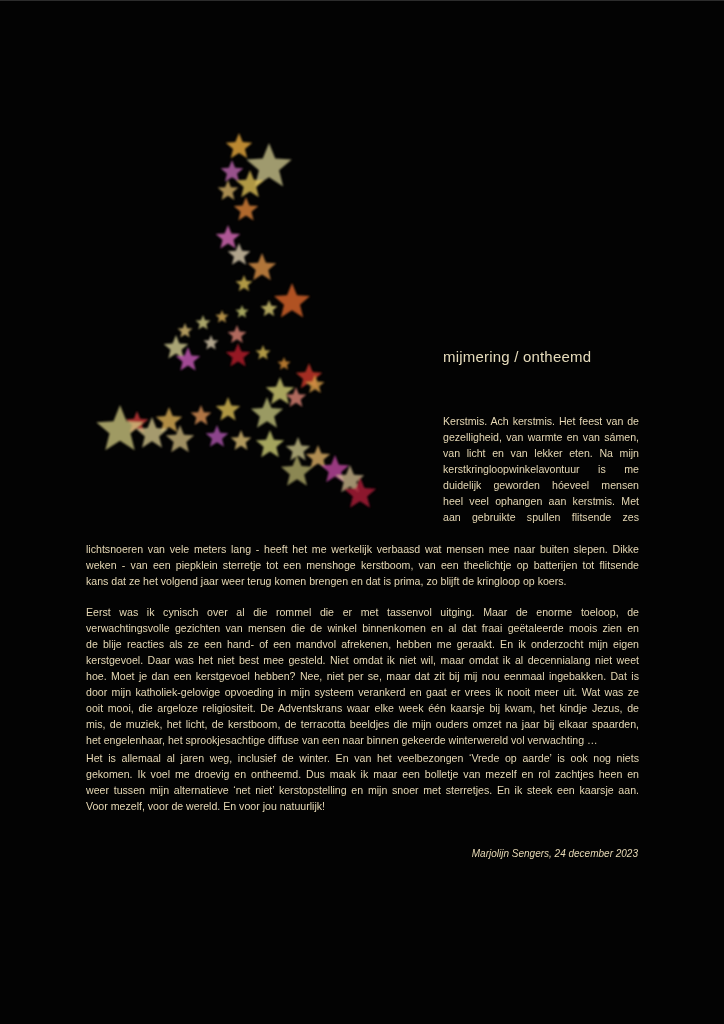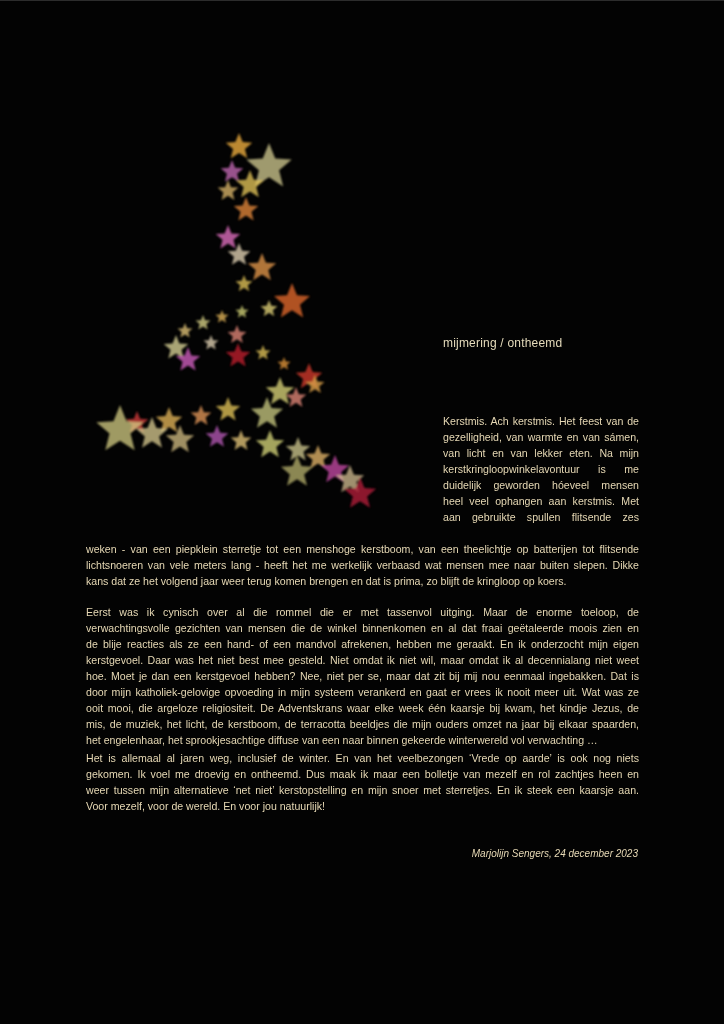--- a/index.html
+++ b/index.html
@@ -24,22 +24,22 @@
   .tree {
     position: absolute;
     left: 95px;
     top: 125px;
     width: 290px;
     height: 390px;
   }
   .title {
     position: absolute;
     left: 443px;
-    top: 336px;
-    font-size: 12px;
+    top: 348px;
+    font-size: 15px;
     letter-spacing: 0.2px;
     color: #e6dcbc;
   }
   .body-text {
     font-size: 10.6px;
     line-height: 16px;
     color: #e6d8b4;
     text-align: justify;
     margin-top: 8px;
   }
@@ -145,22 +145,22 @@
   <span class="line">Kerstmis. Ach kerstmis. Het feest van de</span>
   <span class="line">gezelligheid, van warmte en van sámen,</span>
   <span class="line">van licht en van lekker eten. Na mijn</span>
   <span class="line">kerstkringloopwinkelavontuur   is   me</span>
   <span class="line">duidelijk  geworden  hóeveel  mensen</span>
   <span class="line">heel veel ophangen aan kerstmis. Met</span>
   <span class="line">aan  gebruikte  spullen  flitsende  zes</span>
 </div>
 
 <div class="body-text full p1-cont">
+  <span class="line">lichtsnoeren van vele meters lang - heeft het me werkelijk verbaasd wat mensen mee naar buiten slepen. Dikke</span>
   <span class="line">weken - van een piepklein sterretje tot een menshoge kerstboom, van een theelichtje op batterijen tot flitsende</span>
-  <span class="line">lichtsnoeren van vele meters lang - heeft het me werkelijk verbaasd wat mensen mee naar buiten slepen. Dikke</span>
   <span class="line last">kans dat ze het volgend jaar weer terug komen brengen en dat is prima, zo blijft de kringloop op koers.</span>
 </div>
 
 <div class="body-text full p2">
   <span class="line">Eerst was ik cynisch over al die rommel die er met tassenvol uitging. Maar de enorme toeloop, de</span>
   <span class="line">verwachtingsvolle gezichten van mensen die de winkel binnenkomen en al dat fraai geëtaleerde moois zien en</span>
   <span class="line">de blije reacties als ze een hand- of een mandvol afrekenen, hebben me geraakt. En ik onderzocht mijn eigen</span>
   <span class="line">kerstgevoel. Daar was het niet best mee gesteld. Niet omdat ik niet wil, maar omdat ik al decennialang niet weet</span>
   <span class="line">hoe. Moet je dan een kerstgevoel hebben? Nee, niet per se, maar dat zit bij mij nou eenmaal ingebakken. Dat is</span>
   <span class="line">door mijn katholiek-gelovige opvoeding in mijn systeem verankerd en gaat er vrees ik nooit meer uit. Wat was ze</span>

